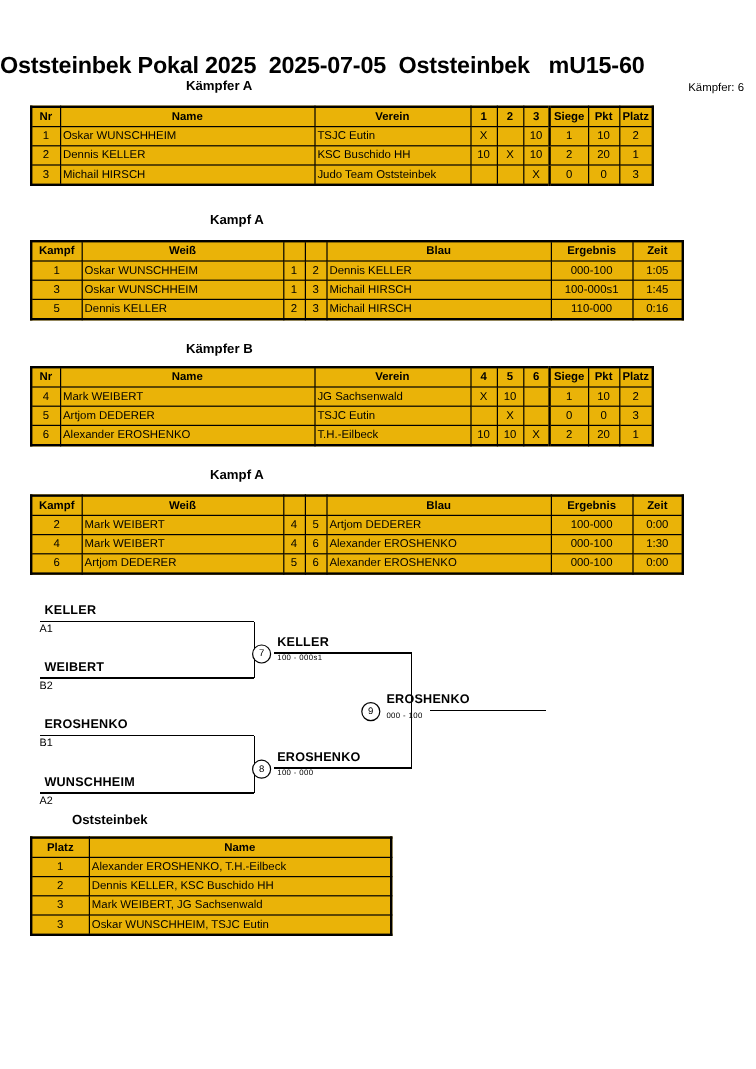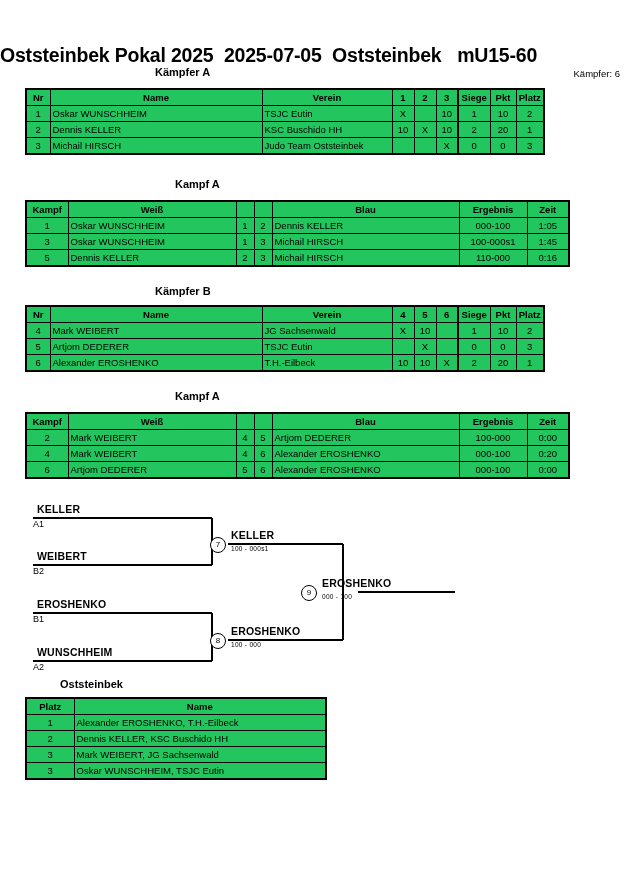--- a/index.html
+++ b/index.html
@@ -45,21 +45,21 @@
     font-weight: bold;
     text-align: left;
     white-space: nowrap;
   }
 
   
   .tbl {
     position: absolute;
     border-collapse: collapse;
     border: 2px solid #000;
-    background: #22c55e;
+    background: #eab308;
     table-layout: fixed;
     font-size: 9.5px;
   }
   .tbl th, .tbl td {
     border: 1px solid #000;
     padding: 0 2px;
     height: 15px;
     line-height: 15px;
     overflow: hidden;
     white-space: nowrap;
@@ -339,21 +339,21 @@
       <td class="c">100-000</td>
       <td class="c">0:00</td>
     </tr>
     <tr>
       <td class="c">4</td>
       <td class="l">Mark WEIBERT</td>
       <td class="c">4</td>
       <td class="c">6</td>
       <td class="l b">Alexander EROSHENKO</td>
       <td class="c">000-100</td>
-      <td class="c">0:20</td>
+      <td class="c">1:30</td>
     </tr>
     <tr>
       <td class="c">6</td>
       <td class="l">Artjom DEDERER</td>
       <td class="c">5</td>
       <td class="c">6</td>
       <td class="l b">Alexander EROSHENKO</td>
       <td class="c">000-100</td>
       <td class="c">0:00</td>
     </tr>

